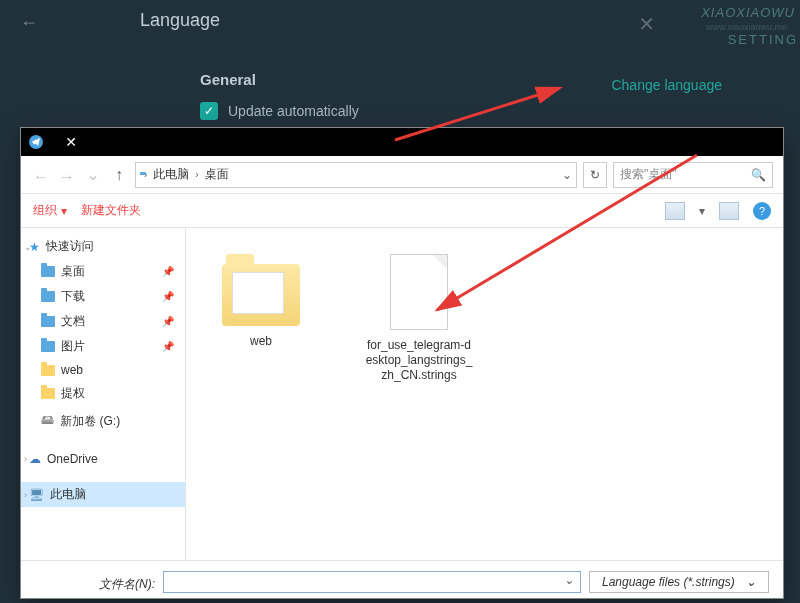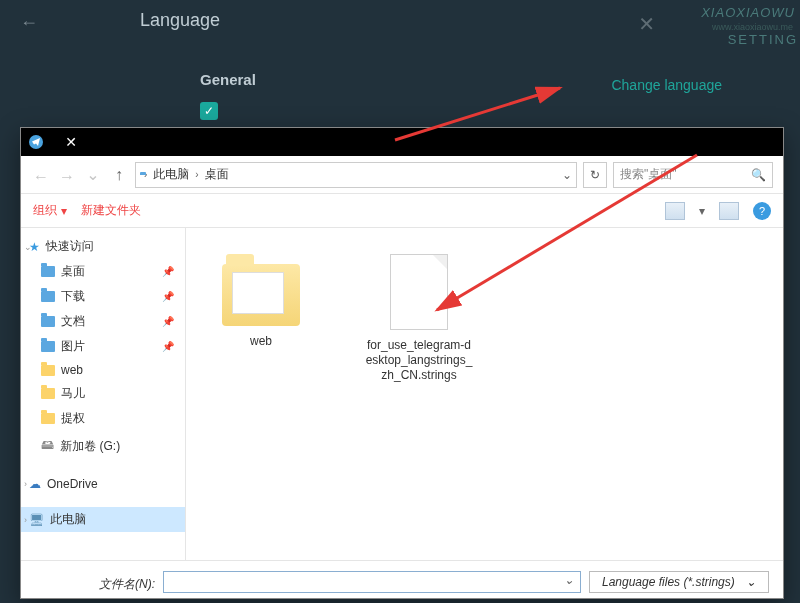--- a/index.html
+++ b/index.html
@@ -11,21 +11,21 @@
 .back-arrow { color: #7a8890; font-size: 18px; width: 30px; }
 .settings-title { color: #c0cdd4; font-size: 18px; margin-left: 90px; }
 .settings-content { padding: 30px 0 0 200px; }
 .general-label { color: #c0cdd4; font-size: 15px; font-weight: 600; }
 .change-lang { position: absolute; right: 78px; top: 77px; color: #1fa59a; font-size: 14px; }
 .checkbox-row { display: flex; align-items: center; margin-top: 14px; gap: 10px; }
 .cb { width: 18px; height: 18px; background: #1aa89c; border-radius: 3px; display: flex; align-items: center; justify-content: center; color: #fff; font-size: 12px; }
 .cb-label { color: #a9b7bf; font-size: 14px; }
 .close-x { position: absolute; right: 145px; top: 12px; color: #5e6c74; font-size: 20px; }
 .watermark { position: absolute; right: 5px; top: 5px; color: #4a7a7a; font-size: 13px; font-style: italic; letter-spacing: 1px; }
-.watermark2 { position: absolute; right: 7px; top: 22px; color: #3a5a5a; font-size: 9px; }
+.watermark2 { position: absolute; right: 13px; top: 22px; color: #3a5a5a; font-size: 9px; }
 .setting-text { position: absolute; right: 2px; top: 32px; color: #4a7a7a; font-size: 13px; letter-spacing: 2px; }
 
 
 .arrow-svg { position: absolute; left: 385px; top: 80px; z-index: 5; }
 .arrow-svg2 { position: absolute; left: 422px; top: 150px; z-index: 20; }
 
 
 .filedlg { position: absolute; left: 20px; top: 127px; width: 764px; height: 472px; background: #fff; border: 1px solid #888; box-shadow: 0 8px 24px rgba(0,0,0,0.4); font-size: 12px; }
 .titlebar { height: 28px; background: #000; display: flex; align-items: center; padding: 0 8px; }
 .tb-icon { width: 14px; height: 14px; border-radius: 50%; background: #4aa3df; margin-right: 8px; display: flex; align-items: center; justify-content: center; }
@@ -94,20 +94,21 @@
   </div>
   <div class="close-x">✕</div>
   <div class="watermark">XIAOXIAOWU</div>
   <div class="watermark2">www.xiaoxiaowu.me</div>
   <div class="setting-text">SETTING</div>
   <div class="settings-content">
     <div class="general-label">General</div>
     <div class="change-lang">Change language</div>
     <div class="checkbox-row">
       <div class="cb">✓</div>
+      <div class="cb-label">Update automatically</div>
     </div>
   </div>
 </div>
 
 <svg class="arrow-svg" width="200" height="70">
   <defs>
       <marker id="ah1" markerWidth="10" markerHeight="10" refX="8" refY="3" orient="auto">
         <path d="M0,0 L9,3 L0,6 Z" fill="#e53935"></path>
       </marker>
     </defs>
@@ -192,24 +193,20 @@
           <span class="folder-i blue"></span>
           <span>图片</span>
           <span class="pin">📌</span>
         </div>
       <div class="side-item">
           <span class="folder-i"></span>
           <span>web</span>
         </div>
       <div class="side-item">
           <span class="folder-i"></span>
-          <span>马儿</span>
-        </div>
-      <div class="side-item">
-          <span class="folder-i"></span>
           <span>提权</span>
         </div>
       <div class="side-item">
           <span class="drive-i">🖴</span>
           <span>新加卷 (G:)</span>
         </div>
       <div class="side-item section">
           <span class="chev">›</span>
           <span class="cloud-i">☁</span>
           <span>OneDrive</span>

